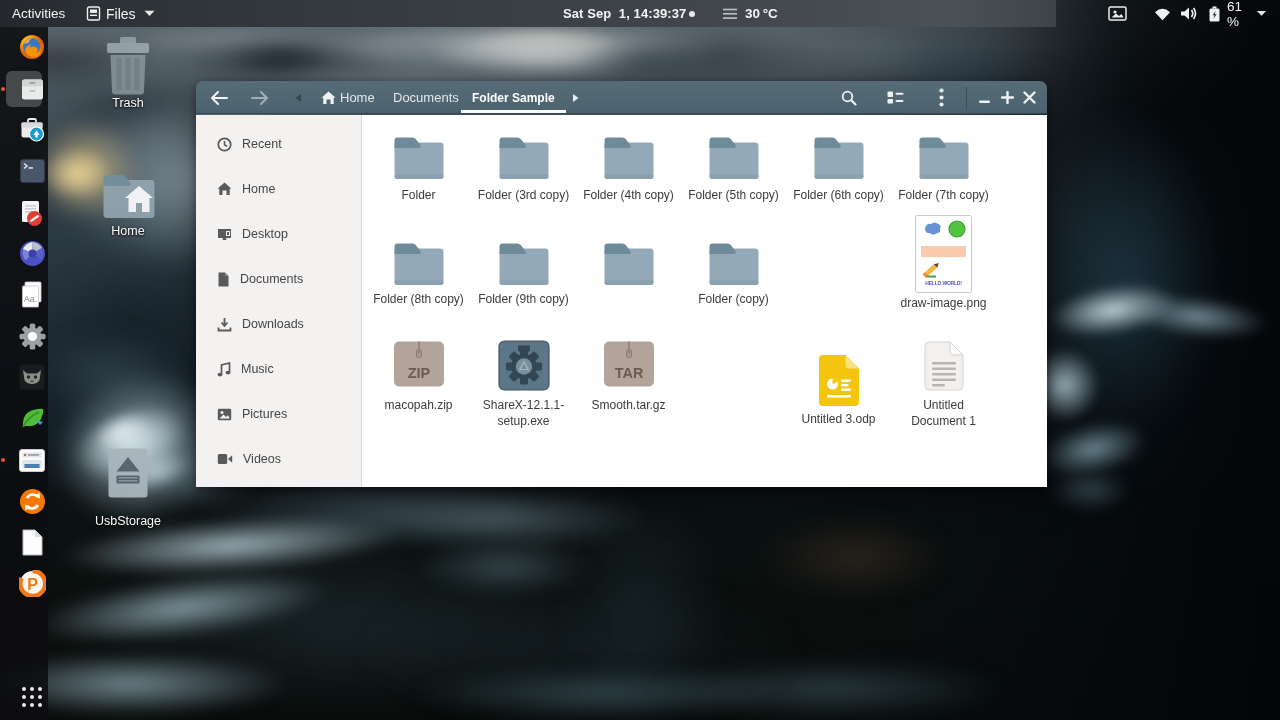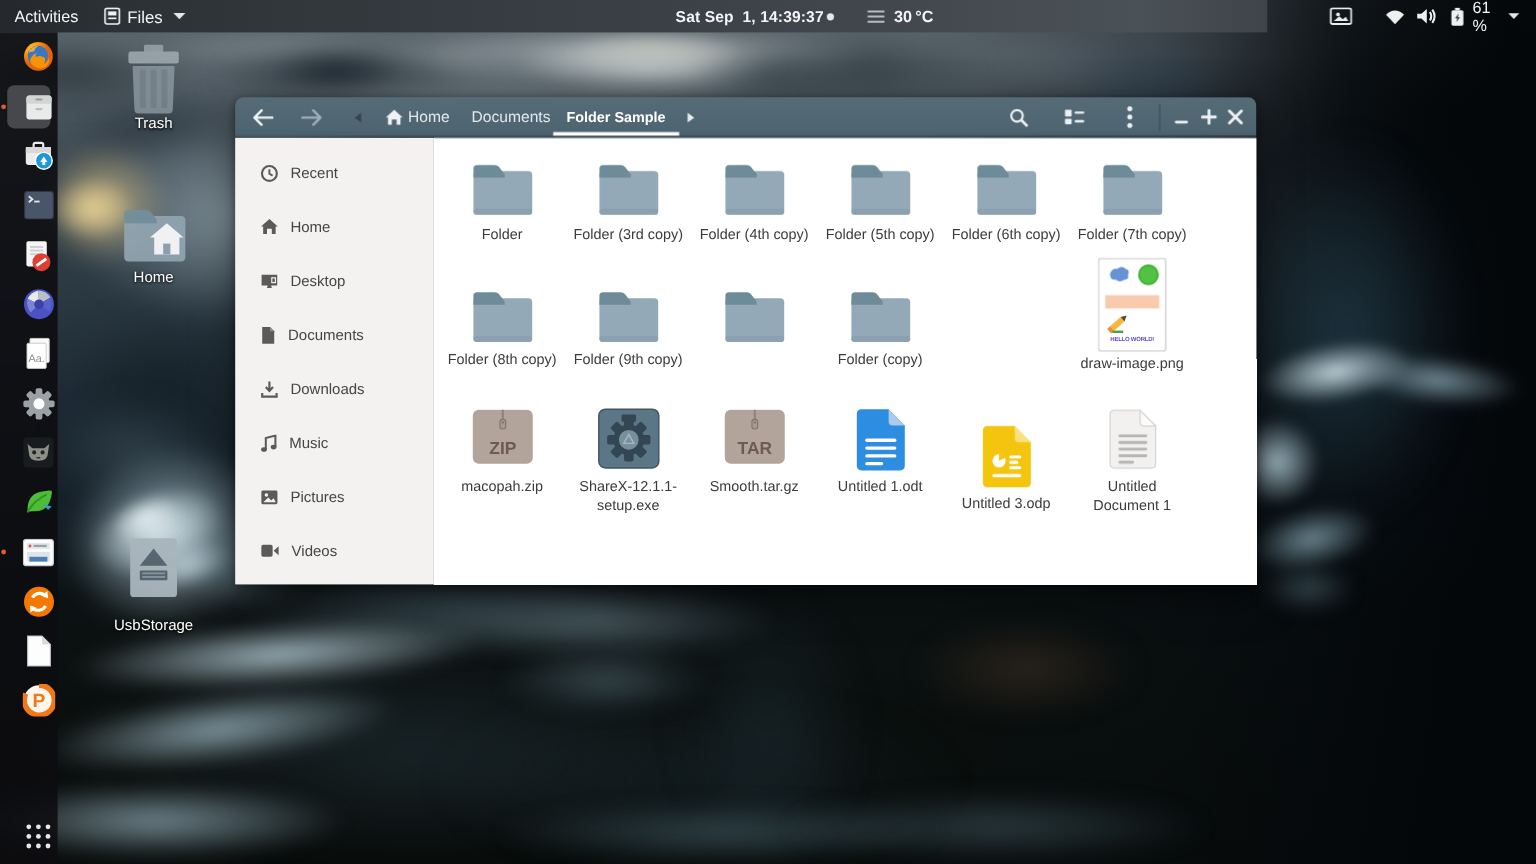--- a/index.html
+++ b/index.html
@@ -360,32 +360,20 @@
         </svg>
         <div class="lbl" style="top:58px">ShareX-12.1.1-<br>setup.exe</div>
       </div>
       <div class="cell" style="left:207.5px;top:226px">
         <svg width="52" height="46">
             <use href="#pkg"></use>
             <text x="26" y="37" font-size="14.5" font-weight="bold" fill="#6d5a50" text-anchor="middle" font-family="Liberation Sans">TAR</text>
           </svg>
         <div class="lbl" style="top:57px">Smooth.tar.gz</div>
       </div>
-      <div class="cell" style="left:312.5px;top:225px">
-        <svg width="42" height="53">
-            <use href="#odoc"></use>
-          <g fill="#fff">
-              <rect x="8" y="25.5" width="26" height="2.8" rx="1.4"></rect>
-              <rect x="8" y="32" width="26" height="2.8" rx="1.4"></rect>
-              <rect x="8" y="38.5" width="26" height="2.8" rx="1.4"></rect>
-              <rect x="8" y="45" width="15" height="2.8" rx="1.4"></rect>
-            </g>
-        </svg>
-        <div class="lbl" style="top:58px">Untitled 1.odt</div>
-      </div>
       <div class="cell" style="left:417.5px;top:239px">
         <svg width="42" height="53" viewBox="0 0 42 53">
           <path d="M1 5 Q1 1 5 1 H27.5 L41 14.5 V48 Q41 52 37 52 H5 Q1 52 1 48 Z" fill="#f3c50f"></path>
           <path d="M27.5 1 L41 14.5 H31 Q27.5 14.5 27.5 11 Z" fill="#f8e07e"></path>
           <g fill="#fff">
             <circle cx="14.5" cy="30" r="5.5"></circle>
             <rect x="23" y="25.5" width="10" height="2.6" rx="1.3"></rect>
             <rect x="23" y="30" width="7.5" height="2.6" rx="1.3"></rect>
             <rect x="23" y="34.5" width="10" height="2.6" rx="1.3"></rect>
             <rect x="9" y="41" width="24" height="2.6" rx="1.3"></rect>

